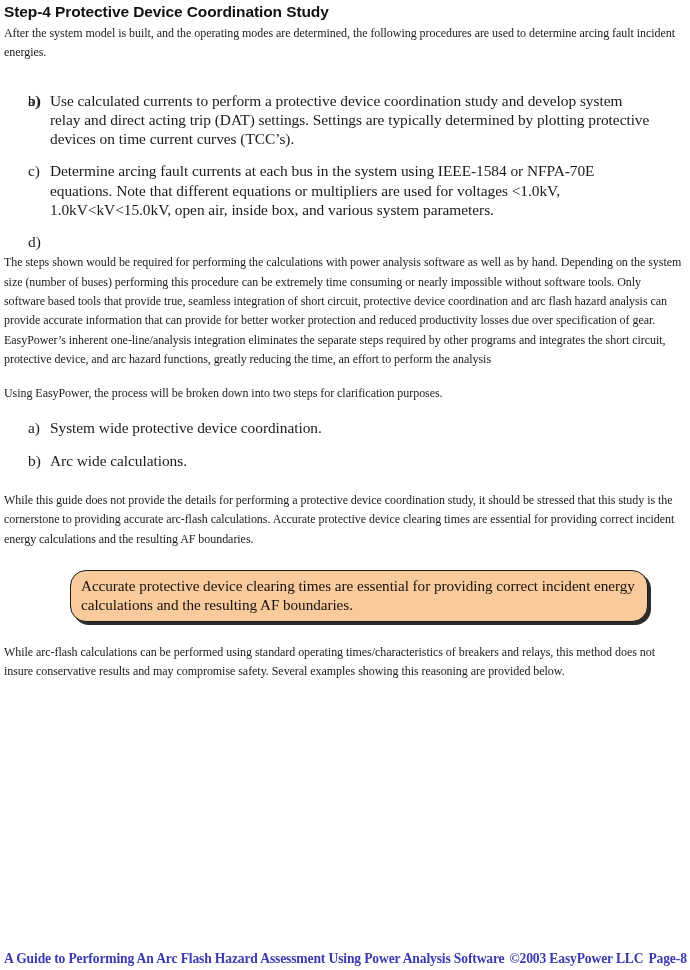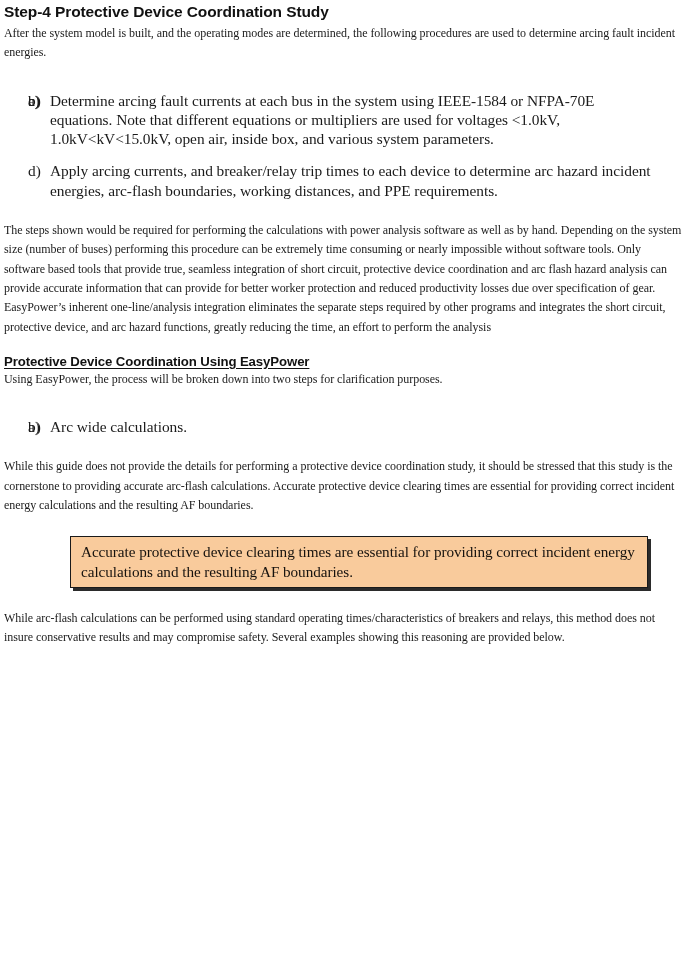--- a/index.html
+++ b/index.html
@@ -139,66 +139,67 @@
     <p class="para w-main">After the system model is built, and the operating modes are determined, the following procedures are used to determine arcing fault incident energies.</p>
 
     <div class="spacer-md"></div>
 
     <ul class="list">
       <li class="list-item">
         <span class="marker">a)</span>
       </li>
       <li class="list-item">
         <span class="marker">b)</span>
+        <span>Use calculated currents to perform a protective device coordination study and develop system relay and direct acting trip (DAT) settings.   Settings are typically determined by plotting protective devices on time current curves (TCC’s).</span>
       </li>
       <li class="list-item">
         <span class="marker">c)</span>
         <span>Determine arcing fault currents at each bus in the system using IEEE-1584 or NFPA-70E equations.  Note that different equations or multipliers are used for voltages &lt;1.0kV, 1.0kV&lt;kV&lt;15.0kV, open air, inside box, and various system parameters.</span>
       </li>
       <li class="list-item">
         <span class="marker">d)</span>
-        <span>Apply arcing currents, and breaker/relay trip times to each device to determine arc hazard incident energies, arc-flash boundaries, working distances, and PPE requirements.</span>
       </li>
     </ul>
 
     <div class="spacer-lg"></div>
 
     <p class="para w-main">The steps shown would be required for performing the calculations with power analysis software as well as by hand.  Depending on the system size (number of buses) performing this procedure can be extremely time consuming or nearly impossible without software tools.  Only software based tools that provide true, seamless integration of short circuit, protective device coordination and arc flash hazard analysis can provide accurate information that can provide for better worker protection and reduced productivity losses due over specification of gear. EasyPower’s inherent one-line/analysis integration eliminates the separate steps required by other programs and integrates the short circuit, protective device, and arc hazard functions, greatly reducing the time, an effort to perform the analysis</p>
 
     <div class="spacer-md"></div>
 
-    <div>
-      <h2 class="sub-head">Protective Device Coordination Using EasyPower</h2>
-    </div>
 
     <p class="para w-main">Using EasyPower, the process will be broken down into two steps for clarification purposes.</p>
 
     <div class="spacer-md"></div>
 
     <ul class="list">
       <li class="list-item">
         <span class="marker">a)</span>
+        <span>System wide protective device coordination.</span>
       </li>
       <li class="list-item">
         <span class="marker">b)</span>
         <span>Arc wide calculations.</span>
       </li>
     </ul>
 
     <div class="spacer-lg"></div>
 
     <p class="para w-main">While this guide does not provide the details for performing a protective device coordination study, it should be stressed that this study is the cornerstone to providing accurate arc-flash calculations.  Accurate protective device clearing times are essential for providing correct incident energy calculations and the resulting AF boundaries.</p>
 
     <div class="spacer-lg"></div>
 
     <div class="callout-wrap">
-      <div class="callout" style="background: rgb(249, 203, 156); border-color: rgb(26, 26, 26);">
+      <div class="callout" style="background: rgb(249, 203, 156); border-color: rgb(26, 26, 26); border-radius: 16px;">
         <p>Accurate protective device clearing times are essential for providing correct incident energy calculations and the resulting AF boundaries.</p>
       </div>
     </div>
 
     <div class="spacer-lg"></div>
 
     <p class="para w-main">While arc-flash calculations can be performed using standard operating times/characteristics of breakers and relays, this method does not insure conservative results and may compromise safety.  Several examples showing this reasoning are provided below.</p>
 
   </div>
 
+  <div class="footer" style="color: rgb(58, 58, 176);">
+    <span>A Guide to Performing An Arc Flash Hazard Assessment Using Power Analysis Software</span><span class="sep"></span><span>©2003 EasyPower LLC</span><span class="sep"></span><span>Page-8</span>
+  </div>
 </div>
 
 </body></html>

